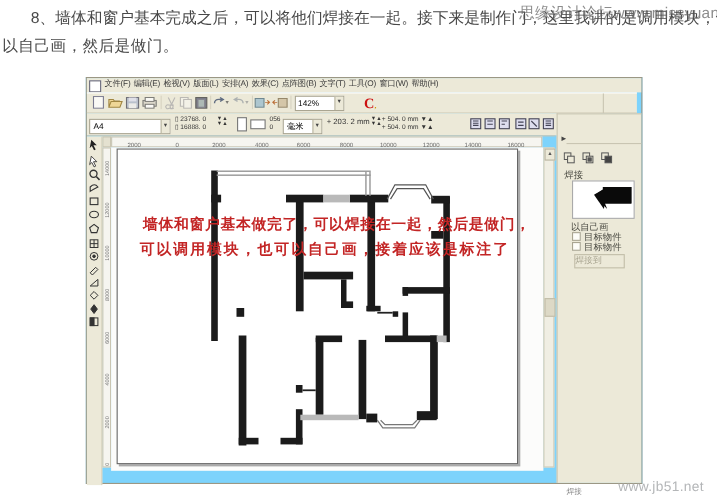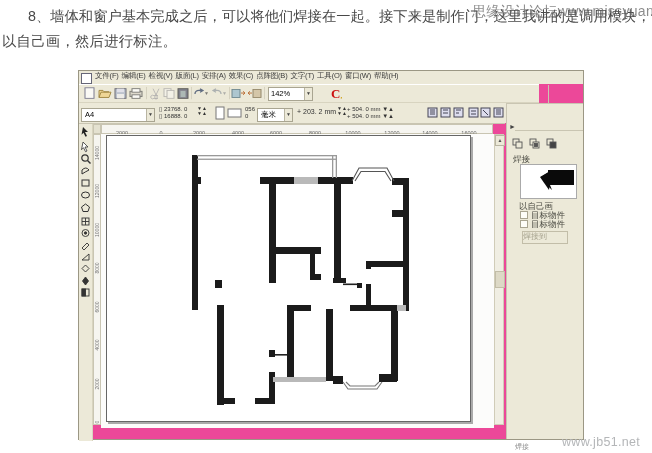--- a/index.html
+++ b/index.html
@@ -2,24 +2,24 @@
 <html><head>
 <meta charset="utf-8">
 <style>
 html,body{margin:0;padding:0;}
 body{width:652px;height:453px;background:#fff;font-family:"Liberation Sans",sans-serif;position:relative;overflow:hidden;}
 .abs{position:absolute;}
 #par{position:absolute;left:0;top:0;width:652px;color:#484848;font-size:14.3px;}
 #l1{position:absolute;left:28px;top:7px;white-space:nowrap;letter-spacing:0px;}
 #l2{position:absolute;left:2px;top:32px;white-space:nowrap;letter-spacing:0.3px;}
 #wm1{position:absolute;left:472px;top:3px;white-space:nowrap;font-size:14px;color:rgba(95,95,95,0.72);letter-spacing:0.3px;}
-#win{position:absolute;left:78px;top:70px;width:506px;height:370px;background:#ec4899;border:1px solid #9b9784;box-sizing:border-box;}
+#win{position:absolute;left:78px;top:70px;width:506px;height:370px;background:#7dd3fc;border:1px solid #9b9784;box-sizing:border-box;}
 
 #menubar{position:absolute;left:0;top:0;width:504px;height:13px;background:#ece9d8;font-size:7.5px;color:#3c3c3c;white-space:nowrap;}
-#toolbar{position:absolute;left:0;top:13px;width:460px;height:19px;background:#ece9d8;border-top:1px solid #fff;border-bottom:1px solid #d8d4c0;box-sizing:border-box;}
+#toolbar{position:absolute;left:0;top:13px;width:500px;height:19px;background:#ece9d8;border-top:1px solid #fff;border-bottom:1px solid #d8d4c0;box-sizing:border-box;}
 #propbar{position:absolute;left:0;top:32px;width:467px;height:20px;background:#ece9d8;}
 #propbar2{position:absolute;left:346px;top:32px;width:80px;height:20px;}
 .pbline{position:absolute;left:0;top:52px;width:426px;height:1px;background:#c9c5b2;}
 #hruler{position:absolute;left:22px;top:53px;width:392px;height:10px;background:#f6f5f0;border:1px solid #c9c5b2;box-sizing:border-box;}
 #corner{position:absolute;left:14px;top:53px;width:8px;height:10px;background:#e4e1d0;border:1px solid #c9c5b2;box-sizing:border-box;}
 #toolbox{position:absolute;left:0;top:53px;width:14px;height:317px;background:#ece9d8;border-right:1px solid #d8d4c0;box-sizing:border-box;}
 #vruler{position:absolute;left:14px;top:63px;width:8px;height:291px;background:#f6f5f0;border:1px solid #c9c5b2;box-sizing:border-box;}
 #canvas{position:absolute;left:22px;top:63px;width:393px;height:294px;background:#fcfcfb;overflow:hidden;}
 #page{position:absolute;left:5px;top:1px;width:365px;height:287px;background:#fff;border:1px solid #666;box-shadow:2px 2px 0 #aaa;box-sizing:border-box;}
 #vsb{position:absolute;left:415px;top:63px;width:10px;height:291px;background:#f0eee3;border:1px solid #d0ccb8;box-sizing:border-box;}
@@ -33,21 +33,21 @@
 .tinytxt{font-size:6px;color:#333;line-height:6.5px;white-space:nowrap;}
 .spin{display:inline-block;font-size:5px;color:#333;line-height:5px;}
 .chk{position:absolute;width:8px;height:8px;background:#fdfdf8;border:1px solid #a9a591;box-sizing:border-box;}
 .dtxt{position:absolute;font-size:8.5px;color:#4a4a42;white-space:nowrap;}
 </style>
 </head>
 <body>
 <div id="par">
   <div id="l1">8、墙体和窗户基本完成之后，可以将他们焊接在一起。接下来是制作门，这里我讲的是调用模块，也可</div>
   <div id="wm1">思缘设计论坛www.missyuan.com</div>
-  <div id="l2">以自己画，然后进行标注。</div>
+  <div id="l2">以自己画，然后是做门。</div>
 </div>
 
 <div id="win">
   <div id="menubar">
     <span style="display:inline-block;width:9px;height:9px;margin:2px 3px 0 2px;border:1px solid #667;background:#fff;vertical-align:top;font-size:6px;line-height:8px;color:#46a;text-align:center;"></span><span class="mi">文件(F)</span><span class="mi">编辑(E)</span><span class="mi">检视(V)</span><span class="mi">版面(L)</span><span class="mi">安排(A)</span><span class="mi">效果(C)</span><span class="mi">点阵图(B)</span><span class="mi">文字(T)</span><span class="mi">工具(O)</span><span class="mi">窗口(W)</span><span class="mi">帮助(H)</span>
   </div>
   <div id="toolbar">
     <svg width="504" height="17" style="position:absolute;left:0;top:0;opacity:0.75;transform:scaleY(0.88);transform-origin:center;">
 
       <g transform="translate(4,2)">
@@ -258,20 +258,22 @@
       </g>
 
       <g fill="none" stroke="#777" stroke-width="1.1">
         <polyline points="237,247 242,254 271,254 276,247"></polyline>
         <polyline points="240,247 244,251 269,251 273,247"></polyline>
       </g>
 
       <rect x="169" y="219" width="12" height="1.6" fill="#222"></rect>
       <rect x="237" y="148.5" width="14" height="1.6" fill="#222"></rect>
     </svg>
+    <div class="redtxt" id="red1" style="left:29px;top:61px;letter-spacing:0.6px;">墙体和窗户基本做完了，可以焊接在一起，然后是做门，</div>
+    <div class="redtxt" id="red2" style="left:26px;top:84px;letter-spacing:1.8px;">可以调用模块，也可以自己画，接着应该是标注了</div>
   </div>
   <div id="vsb">
     <div class="abs" style="left:0;top:0;width:8px;height:9px;background:#ece9d8;border:1px solid #b9b5a2;font-size:5px;text-align:center;line-height:8px;color:#555;">▲</div>
     <div class="abs" style="left:0;top:136px;width:8px;height:15px;background:#ddd9c6;border:1px solid #c2bda8;"></div>
   </div>
   <div class="abs" style="left:469px;top:14px;width:1px;height:18px;background:#c9c5b2;"></div>
   <div id="docker">
     <div class="abs" style="left:2px;top:19px;font-size:7px;color:#444;">►</div>
     <div class="abs" style="left:8px;top:26px;width:68px;height:1px;background:#c9c5b2;"></div>
     <svg class="abs" style="left:5px;top:33px;" width="66" height="14">

